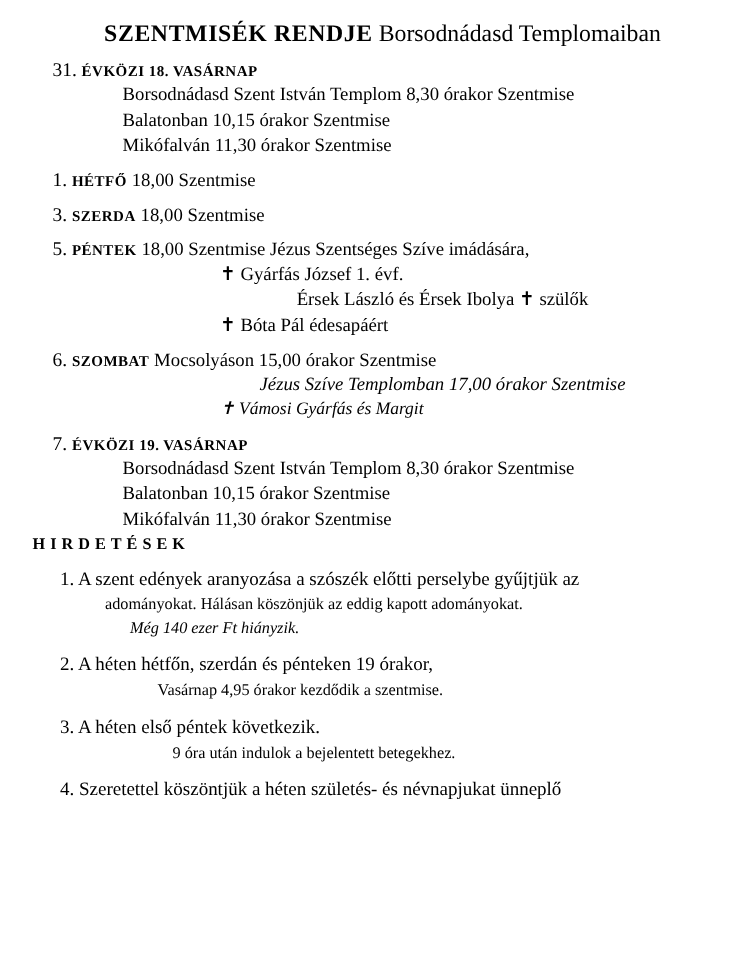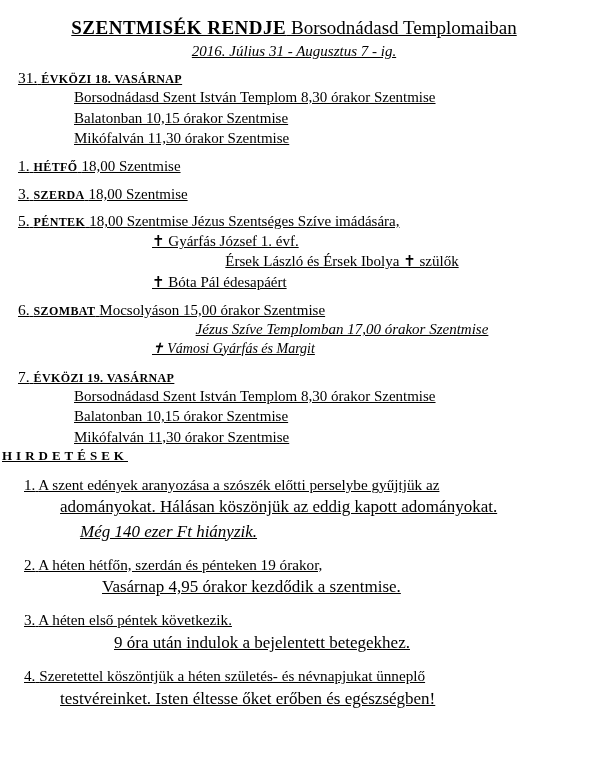--- a/index.html
+++ b/index.html
@@ -12,22 +12,21 @@
     background: #ffffff;
     font-family: "Liberation Serif", serif;
     color: #000000;
     overflow: hidden;
   }
   .page {
     position: relative;
     width: 600px;
     height: 736px;
     box-sizing: border-box;
-    padding: 18px 14px 0 2px;
-    text-decoration: underline;
+    padding: 18px 14px 0 26px;
   }
 
   
   .doc-title {
     text-align: center;
     font-size: 19px;
     line-height: 1.1;
     white-space: nowrap;
   }
   .doc-title .tt-strong {
@@ -93,39 +92,38 @@
     margin-bottom: 8px;
   }
   .ann {
     font-size: 15.2px;
     line-height: 1.42;
     padding-left: 42px;
     text-indent: -20px;
     margin-top: 10px;
   }
   .ann-sub {
-    font-size: 17px;
+    font-size: 13px;
     line-height: 1.42;
     padding-left: 42px;
   }
   .ann-sub.ind-a { padding-left: 58px; }
   .ann-sub.ind-b { padding-left: 100px; }
   .ann-sub.ind-c { padding-left: 112px; }
   .ann-sub.ind-d { padding-left: 78px; }
   .ann-sub.ital { font-style: italic; }
 </style>
 </head>
 <body>
 
 <div class="page">
 
   <div class="doc-title">
     <span class="tt-strong">SZENTMISÉK RENDJE</span><span class="tt-rest"> Borsodnádasd Templomaiban</span>
   </div>
-  <div class="doc-subtitle">2016. Július 31 - Augusztus 7 - ig.</div>
 
   <div class="day-block">
     <div class="day-head">
       <span class="day-num">31.</span>
       <span class="day-name">ÉVKÖZI 18. VASÁRNAP</span>
     </div>
     <div class="line">Borsodnádasd Szent István Templom 8,30 órakor Szentmise</div>
     <div class="line">Balatonban 10,15 órakor Szentmise</div>
     <div class="line">Mikófalván 11,30 órakor Szentmise</div>
   </div>
@@ -195,15 +193,14 @@
   <div class="ann">
     <span>3.</span>
     <span>A héten első péntek következik.</span>
   </div>
   <div class="ann-sub ind-c">9 óra után indulok a bejelentett betegekhez.</div>
 
   <div class="ann">
     <span>4.</span>
     <span>Szeretettel köszöntjük a héten születés- és névnapjukat ünneplő</span>
   </div>
-  <div class="ann-sub ind-a">testvéreinket. Isten éltesse őket erőben és egészségben!</div>
 
 </div>
 
 </body></html>

